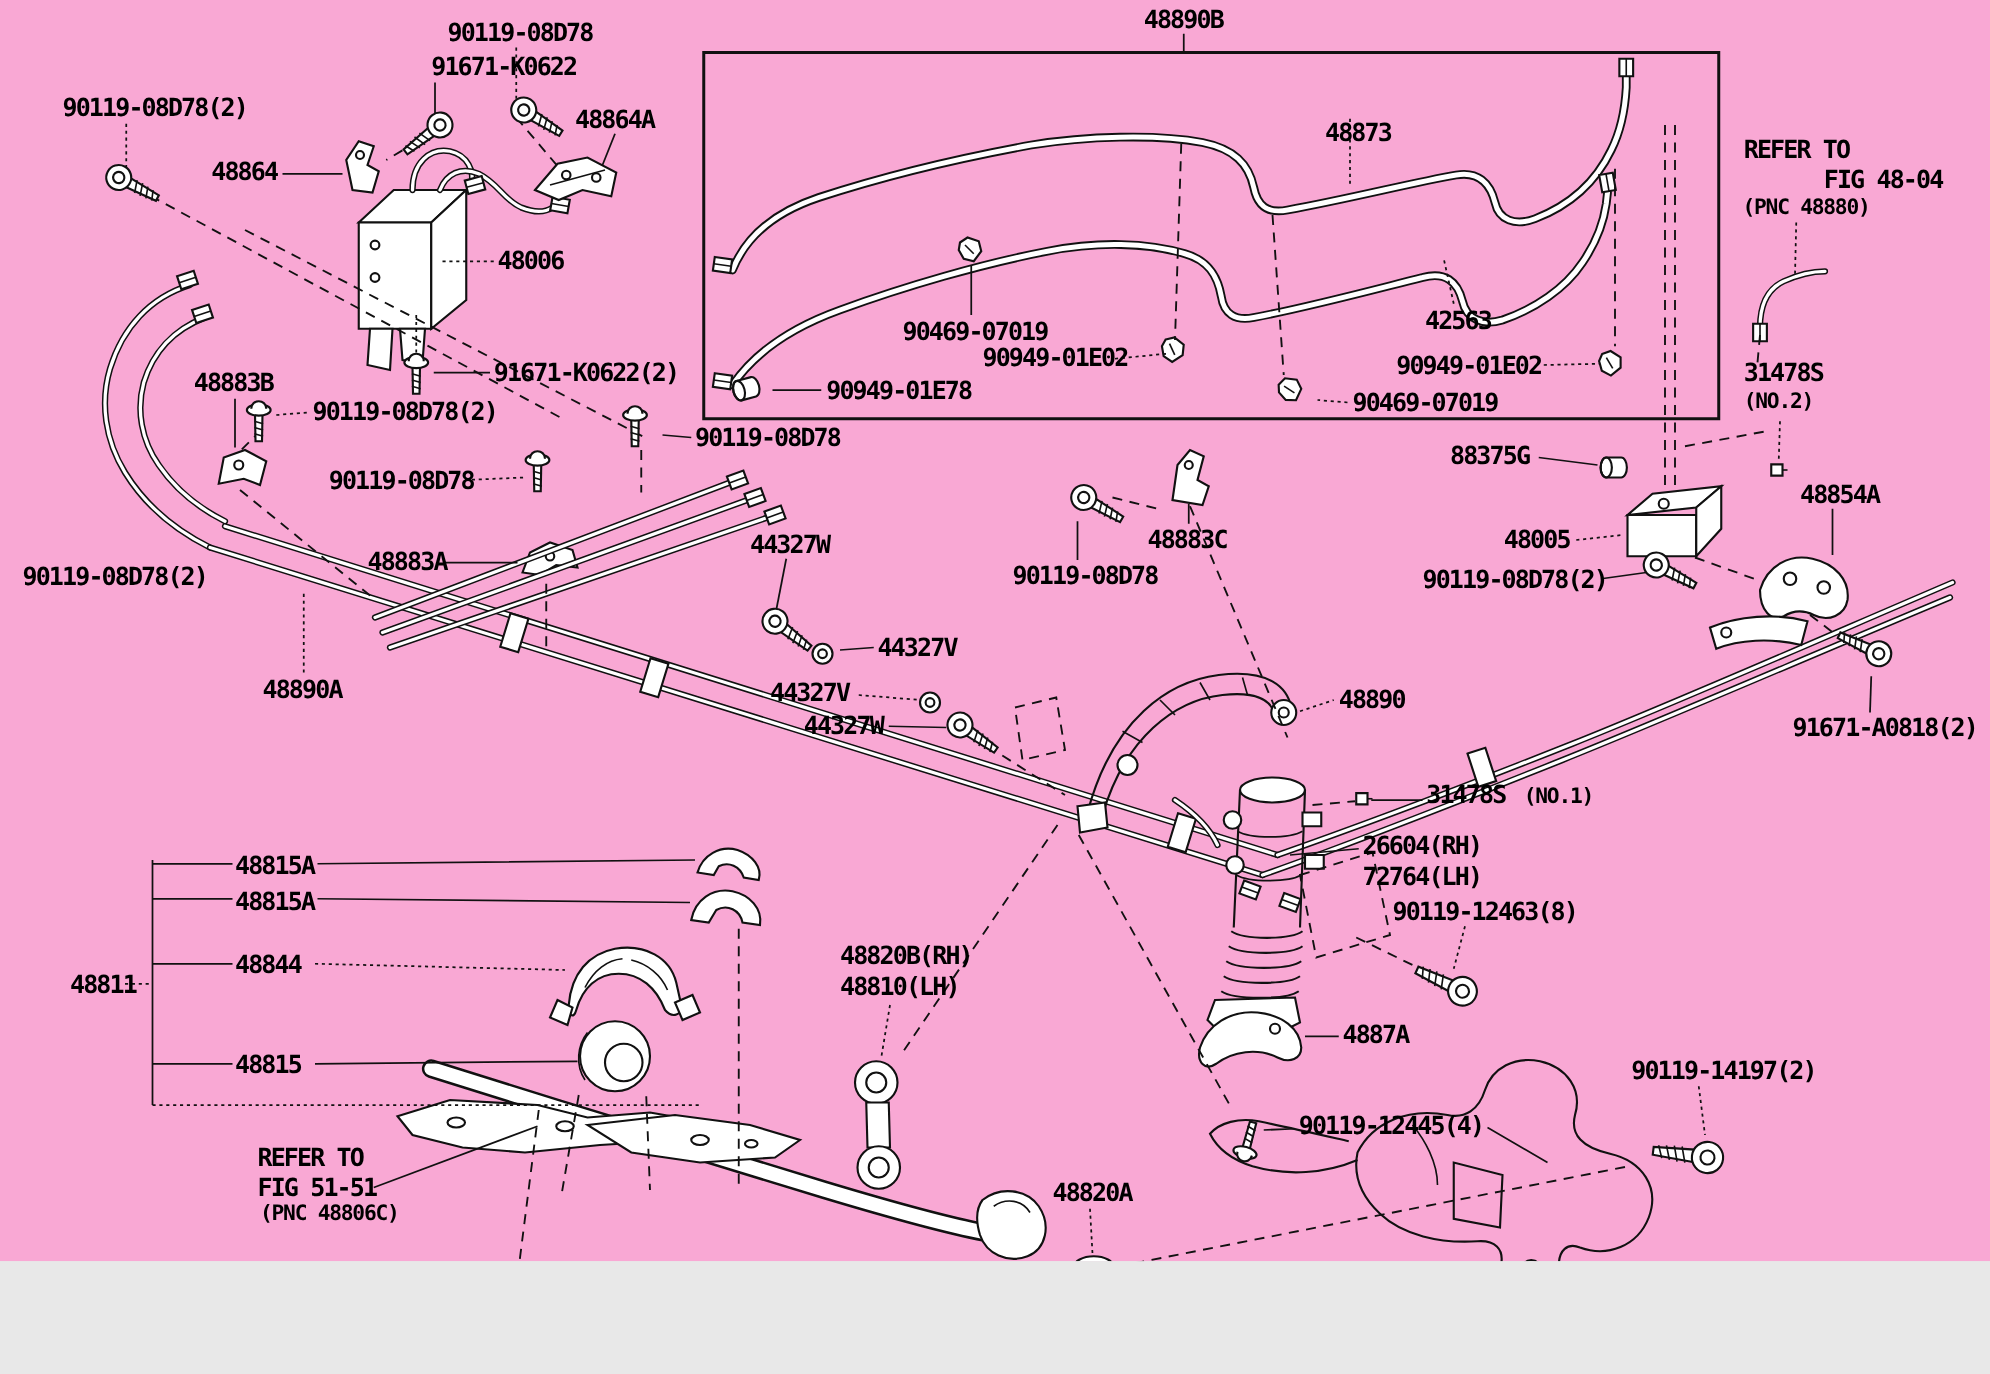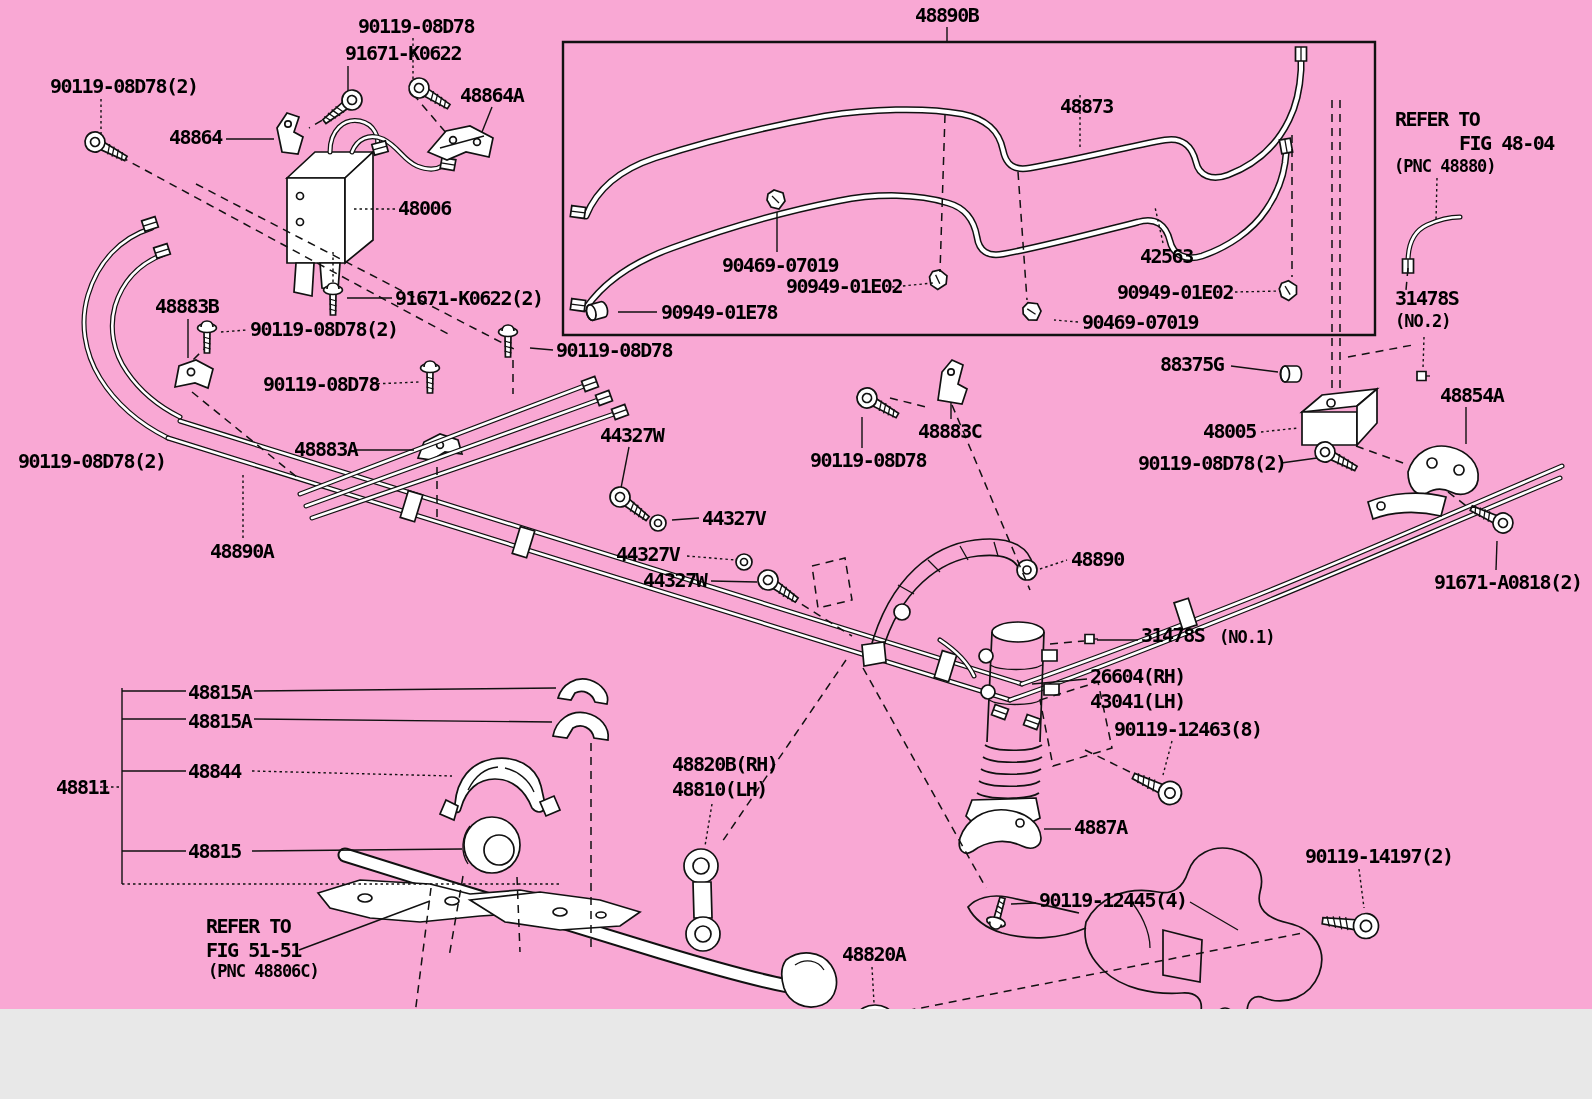--- a/index.html
+++ b/index.html
@@ -415,21 +415,21 @@
       <div class="plabel" style="left: 1203px; top: 421px;">48005</div>
       <div class="plabel" style="left: 1138px; top: 453px;">90119-08D78(2)</div>
       <div class="plabel" style="left: 1440px; top: 385px;">48854A</div>
       <div class="plabel" style="left: 1434px; top: 572px;">91671-A0818(2)</div>
       <div class="plabel" style="left: 1071px; top: 549px;">48890</div>
       <div class="plabel" style="left: 918px; top: 421px;">48883C</div>
       <div class="plabel" style="left: 810px; top: 450px;">90119-08D78</div>
       <div class="plabel" style="left: 1141px; top: 625px;">31478S</div>
       <div class="plabel small" style="left: 1219px; top: 629px;">(NO.1)</div>
       <div class="plabel" style="left: 1090px; top: 666px;">26604(RH)</div>
-      <div class="plabel" style="left: 1090px; top: 691px;">43041(LH)</div>
+      <div class="plabel" style="left: 1090px; top: 691px;">72764(LH)</div>
       <div class="plabel" style="left: 1114px; top: 719px;">90119-12463(8)</div>
       <div class="plabel" style="left: 1074px; top: 817px;">4887A</div>
       <div class="plabel" style="left: 56px; top: 777px;">48811</div>
       <div class="plabel" style="left: 188px; top: 682px;">48815A</div>
       <div class="plabel" style="left: 188px; top: 711px;">48815A</div>
       <div class="plabel" style="left: 188px; top: 761px;">48844</div>
       <div class="plabel" style="left: 188px; top: 841px;">48815</div>
       <div class="plabel" style="left: 672px; top: 754px;">48820B(RH)</div>
       <div class="plabel" style="left: 672px; top: 779px;">48810(LH)</div>
       <div class="plabel" style="left: 842px; top: 944px;">48820A</div>

